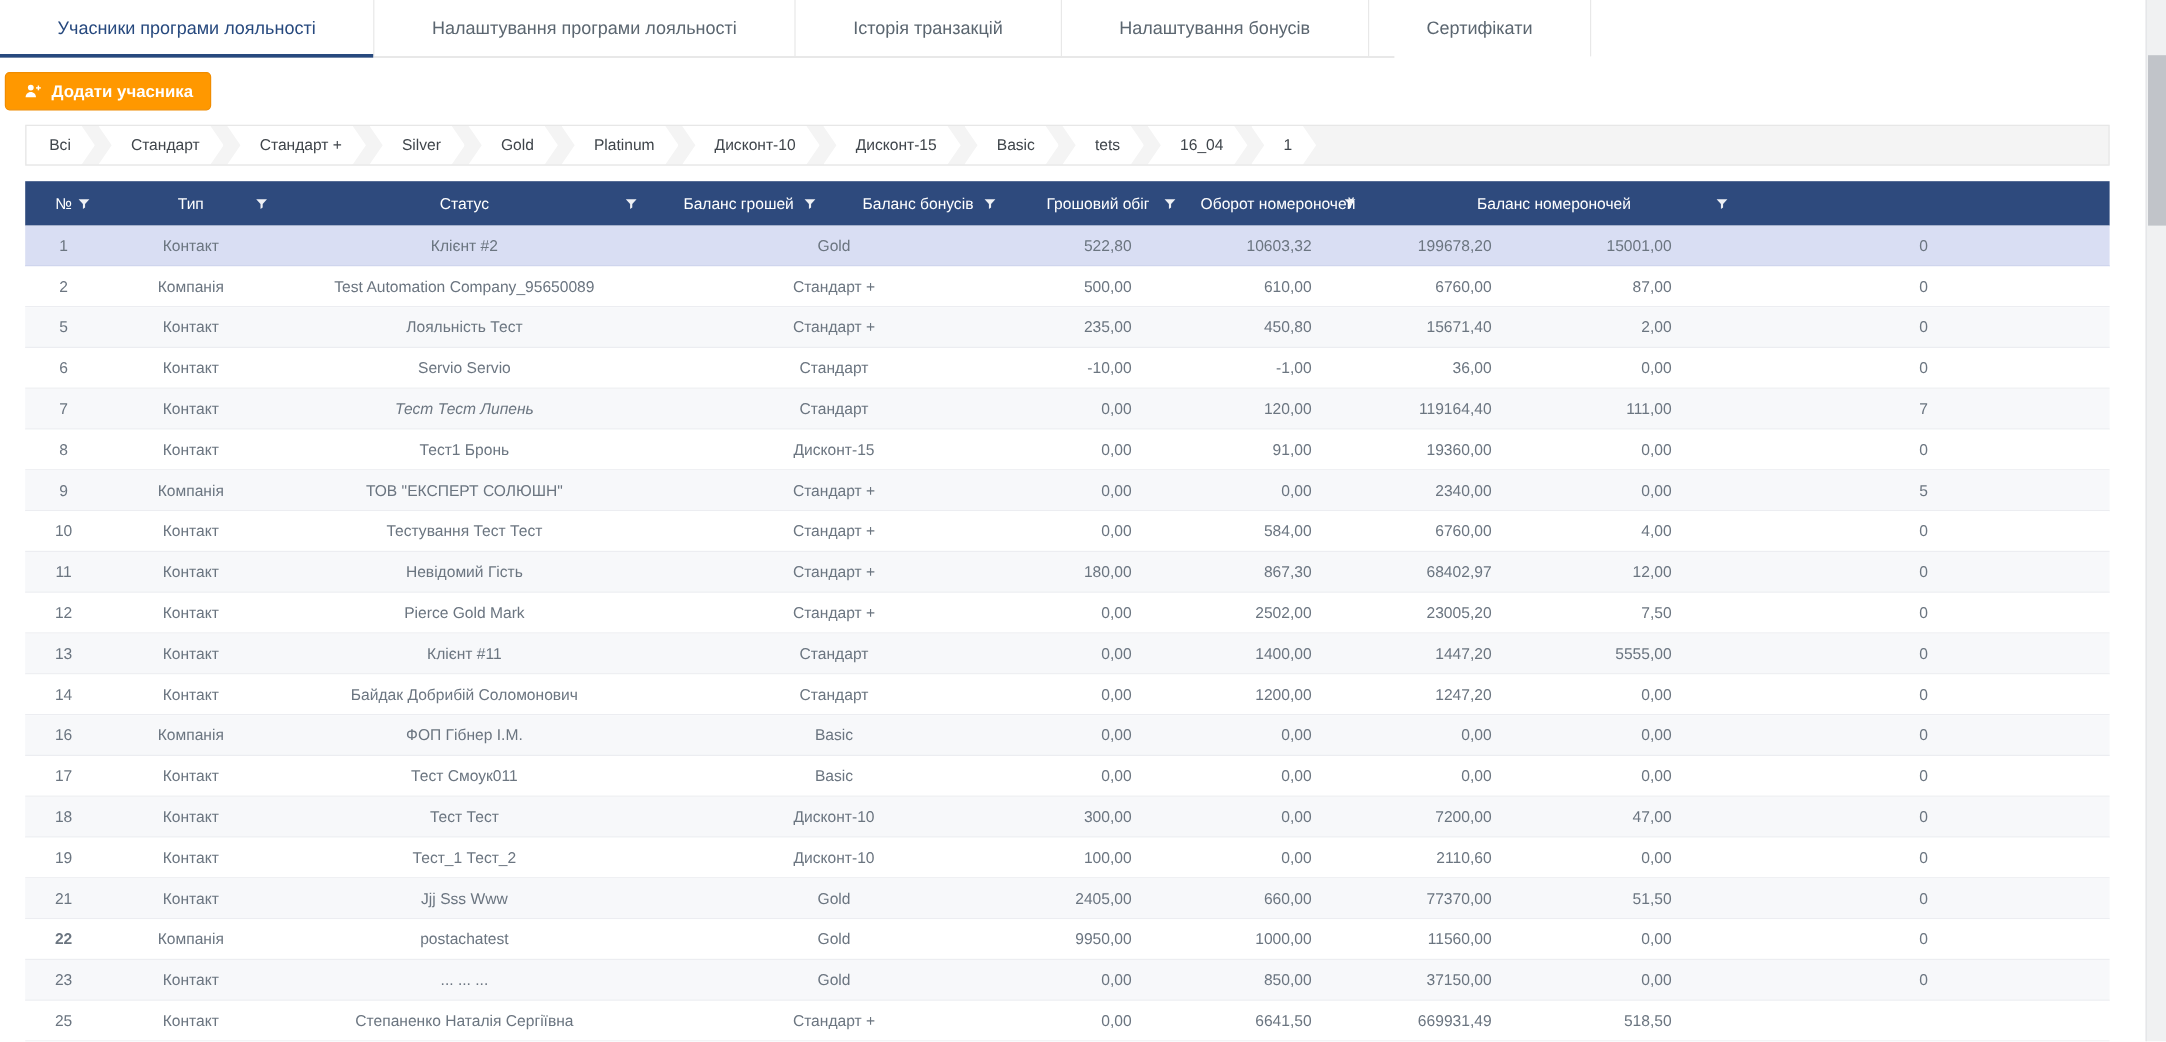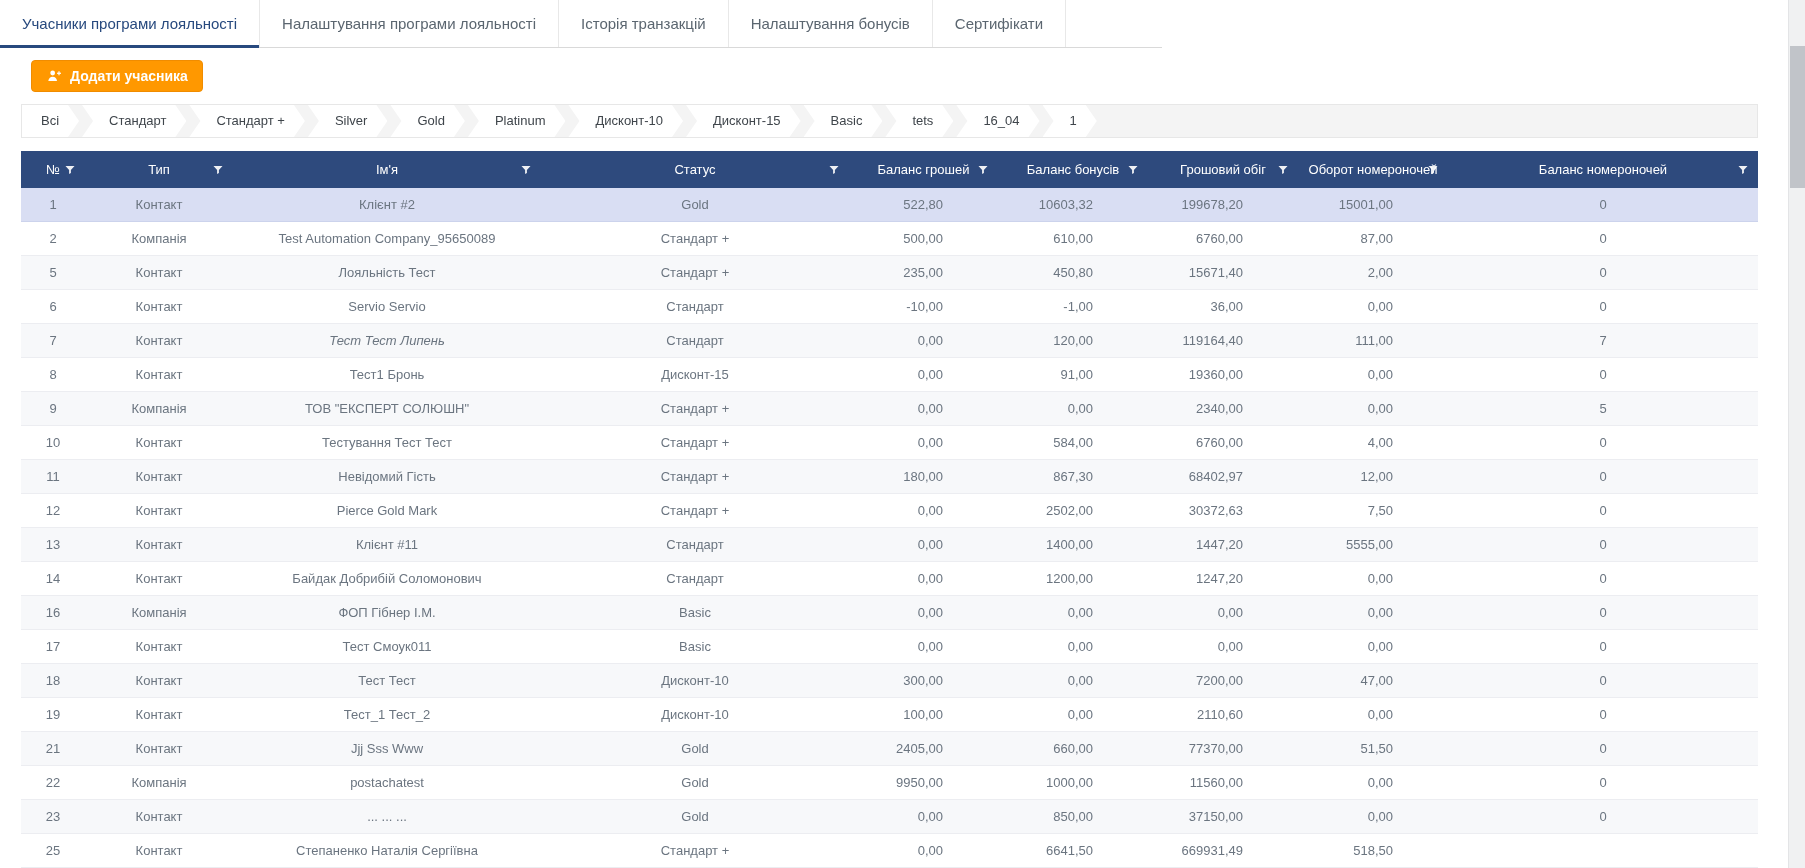--- a/index.html
+++ b/index.html
@@ -5,28 +5,28 @@
   * { box-sizing: border-box; }
   html,body { margin:0; padding:0; }
   body {
     width:1805px; height:868px; overflow:hidden; position:relative;
     background:#ffffff; font-family:"Liberation Sans", sans-serif;
   }
 
   
   .tabbar { display:flex; height:48px; border-bottom:1px solid #d9d9d9; width:1162px; background:#fff; }
   .tab {
-    position:relative; padding:0 22px; line-height:47px; font-size:15px;
+    position:relative; padding:0 48px; line-height:47px; font-size:15px;
     color:#5b6670; white-space:nowrap; border-right:1px solid #e8e8e8; cursor:pointer;
   }
   .tab.active { color:#27497e; }
   .tab.active::after { content:""; position:absolute; left:0; right:0; bottom:-1px; height:3px; background:#27497e; }
 
   
-  .toolbar { padding:12px 0 0 31px; height:44px; }
+  .toolbar { padding:12px 0 0 4px; height:44px; }
   .btn-add {
     display:inline-flex; align-items:center; gap:8px; height:32px; padding:0 14px;
     background:#ff9800; border:1px solid #f08c00; border-radius:4px;
     color:#fff; font-size:14px; font-weight:bold; font-family:inherit; cursor:pointer;
   }
   .btn-add .ic { display:inline-flex; }
 
   
   .filterbar {
     margin:12px 20px 0 21px; width:1737px; height:34px;
@@ -116,26 +116,20 @@
               <path d="M3 4h18l-7.2 8.2v5.6l-3.6 2.4v-8L3 4z"></path>
             </svg></span>
         </div>
         <div class="hcell" style="width: 148px;">
           <span>Тип</span>
           <span class="funnel"><svg width="12" height="12" viewBox="0 0 24 24" fill="#ffffff" opacity="0.92">
               <path d="M3 4h18l-7.2 8.2v5.6l-3.6 2.4v-8L3 4z"></path>
             </svg></span>
         </div>
         <div class="hcell" style="width: 308px;">
-          <span>Ім'я</span>
-          <span class="funnel"><svg width="12" height="12" viewBox="0 0 24 24" fill="#ffffff" opacity="0.92">
-              <path d="M3 4h18l-7.2 8.2v5.6l-3.6 2.4v-8L3 4z"></path>
-            </svg></span>
-        </div>
-        <div class="hcell" style="width: 308px;">
           <span>Статус</span>
           <span class="funnel"><svg width="12" height="12" viewBox="0 0 24 24" fill="#ffffff" opacity="0.92">
               <path d="M3 4h18l-7.2 8.2v5.6l-3.6 2.4v-8L3 4z"></path>
             </svg></span>
         </div>
         <div class="hcell" style="width: 149px; justify-content: center;">
           <span>Баланс грошей</span>
           <span class="funnel"><svg width="12" height="12" viewBox="0 0 24 24" fill="#ffffff" opacity="0.92">
               <path d="M3 4h18l-7.2 8.2v5.6l-3.6 2.4v-8L3 4z"></path>
             </svg></span>
@@ -265,21 +259,21 @@
           <div class="cell num" style="width: 150px;">12,00</div>
           <div class="cell" style="width: 310px;">0</div>
         </div>
         <div class="row">
           <div class="cell" style="width: 64px;">12</div>
           <div class="cell" style="width: 148px;">Контакт</div>
           <div class="cell" style="width: 308px;">Pierce Gold Mark</div>
           <div class="cell" style="width: 308px;">Стандарт +</div>
           <div class="cell num" style="width: 149px;">0,00</div>
           <div class="cell num" style="width: 150px;">2502,00</div>
-          <div class="cell num" style="width: 150px;">30372,63</div>
+          <div class="cell num" style="width: 150px;">23005,20</div>
           <div class="cell num" style="width: 150px;">7,50</div>
           <div class="cell" style="width: 310px;">0</div>
         </div>
         <div class="row stripe">
           <div class="cell" style="width: 64px;">13</div>
           <div class="cell" style="width: 148px;">Контакт</div>
           <div class="cell" style="width: 308px;">Клієнт #11</div>
           <div class="cell" style="width: 308px;">Стандарт</div>
           <div class="cell num" style="width: 149px;">0,00</div>
           <div class="cell num" style="width: 150px;">1400,00</div>
@@ -347,21 +341,21 @@
           <div class="cell" style="width: 148px;">Контакт</div>
           <div class="cell" style="width: 308px;">Jjj Sss Www</div>
           <div class="cell" style="width: 308px;">Gold</div>
           <div class="cell num" style="width: 149px;">2405,00</div>
           <div class="cell num" style="width: 150px;">660,00</div>
           <div class="cell num" style="width: 150px;">77370,00</div>
           <div class="cell num" style="width: 150px;">51,50</div>
           <div class="cell" style="width: 310px;">0</div>
         </div>
         <div class="row">
-          <div class="cell" style="width: 64px;">22</div>
+          <div class="cell" style="width: 64px; font-weight: bold;">22</div>
           <div class="cell" style="width: 148px;">Компанія</div>
           <div class="cell" style="width: 308px;">postachatest</div>
           <div class="cell" style="width: 308px;">Gold</div>
           <div class="cell num" style="width: 149px;">9950,00</div>
           <div class="cell num" style="width: 150px;">1000,00</div>
           <div class="cell num" style="width: 150px;">11560,00</div>
           <div class="cell num" style="width: 150px;">0,00</div>
           <div class="cell" style="width: 310px;">0</div>
         </div>
         <div class="row stripe">

